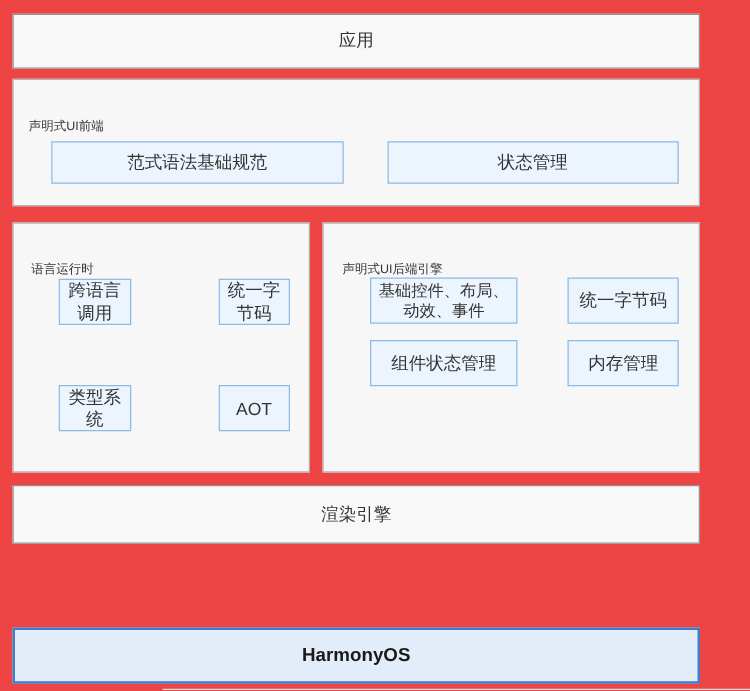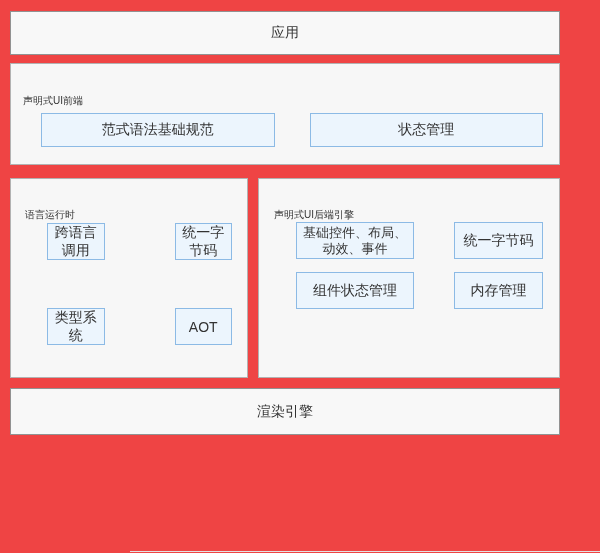--- a/index.html
+++ b/index.html
@@ -69,16 +69,19 @@
       <div class="chip">组件状态管理</div>
       <div class="chip">内存管理</div>
     </div>
   </div>
 
   <div class="bar" style="top:388px;height:45px;">
     <span>渲染引擎</span>
   </div>
 
 
+  <div class="os-bar" style="top:502px;height:41px;">
+    <span>HarmonyOS</span>
+  </div>
 
   <div class="bottom-line" style="top:551px;left:130px;width:470px;"></div>
 
 </div>
 
 </body></html>

